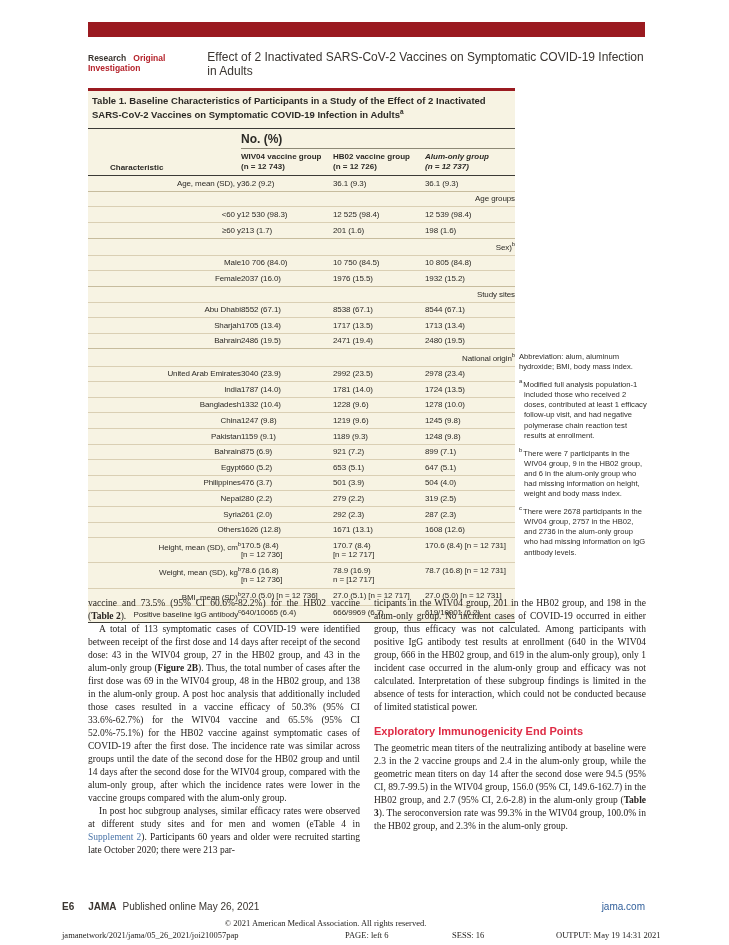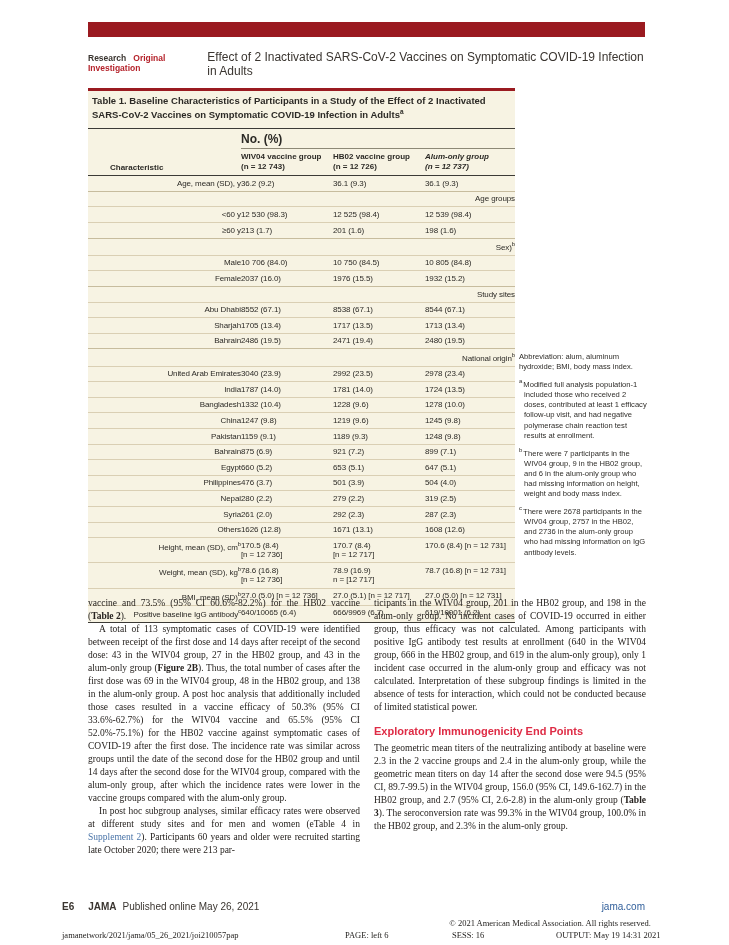--- a/index.html
+++ b/index.html
@@ -45,21 +45,21 @@
   .para.indent{text-indent:11px;}
   .section-heading{font-family:"Liberation Sans",sans-serif;font-weight:bold;color:#de2b45;font-size:11px;margin:10px 0 3px 0;text-align:left;text-indent:0;}
   .link{color:#4a74a8;cursor:pointer;}
 
   
   .footer-line1{position:absolute;left:62px;top:901px;width:583px;display:flex;justify-content:space-between;align-items:center;font-size:10px;color:#3a3530;}
   .footer-left{display:flex;gap:0;}
   .footer-left .pgnum{font-weight:bold;margin-right:14px;}
   .footer-left .journal{font-weight:bold;margin-right:6px;}
   .jama-link{color:#33619c;}
-  .copyright{position:absolute;left:0;top:918px;width:651px;text-align:right;font-family:"Liberation Serif",serif;font-size:8.5px;color:#1f1d1b;}
+  .copyright{position:absolute;left:0;top:918px;width:651px;text-align:center;font-family:"Liberation Serif",serif;font-size:8.5px;color:#1f1d1b;}
   .proofline{position:absolute;left:0;top:930px;width:729px;height:12px;font-family:"Liberation Serif",serif;font-size:8.5px;color:#1f1d1b;}
   .proofline span{position:absolute;white-space:nowrap;}
   .proof-path{left:62px;}
   .proof-page{left:345px;}
   .proof-sess{left:452px;}
   .proof-output{left:556px;}
 </style>
 </head>
 <body>
 

